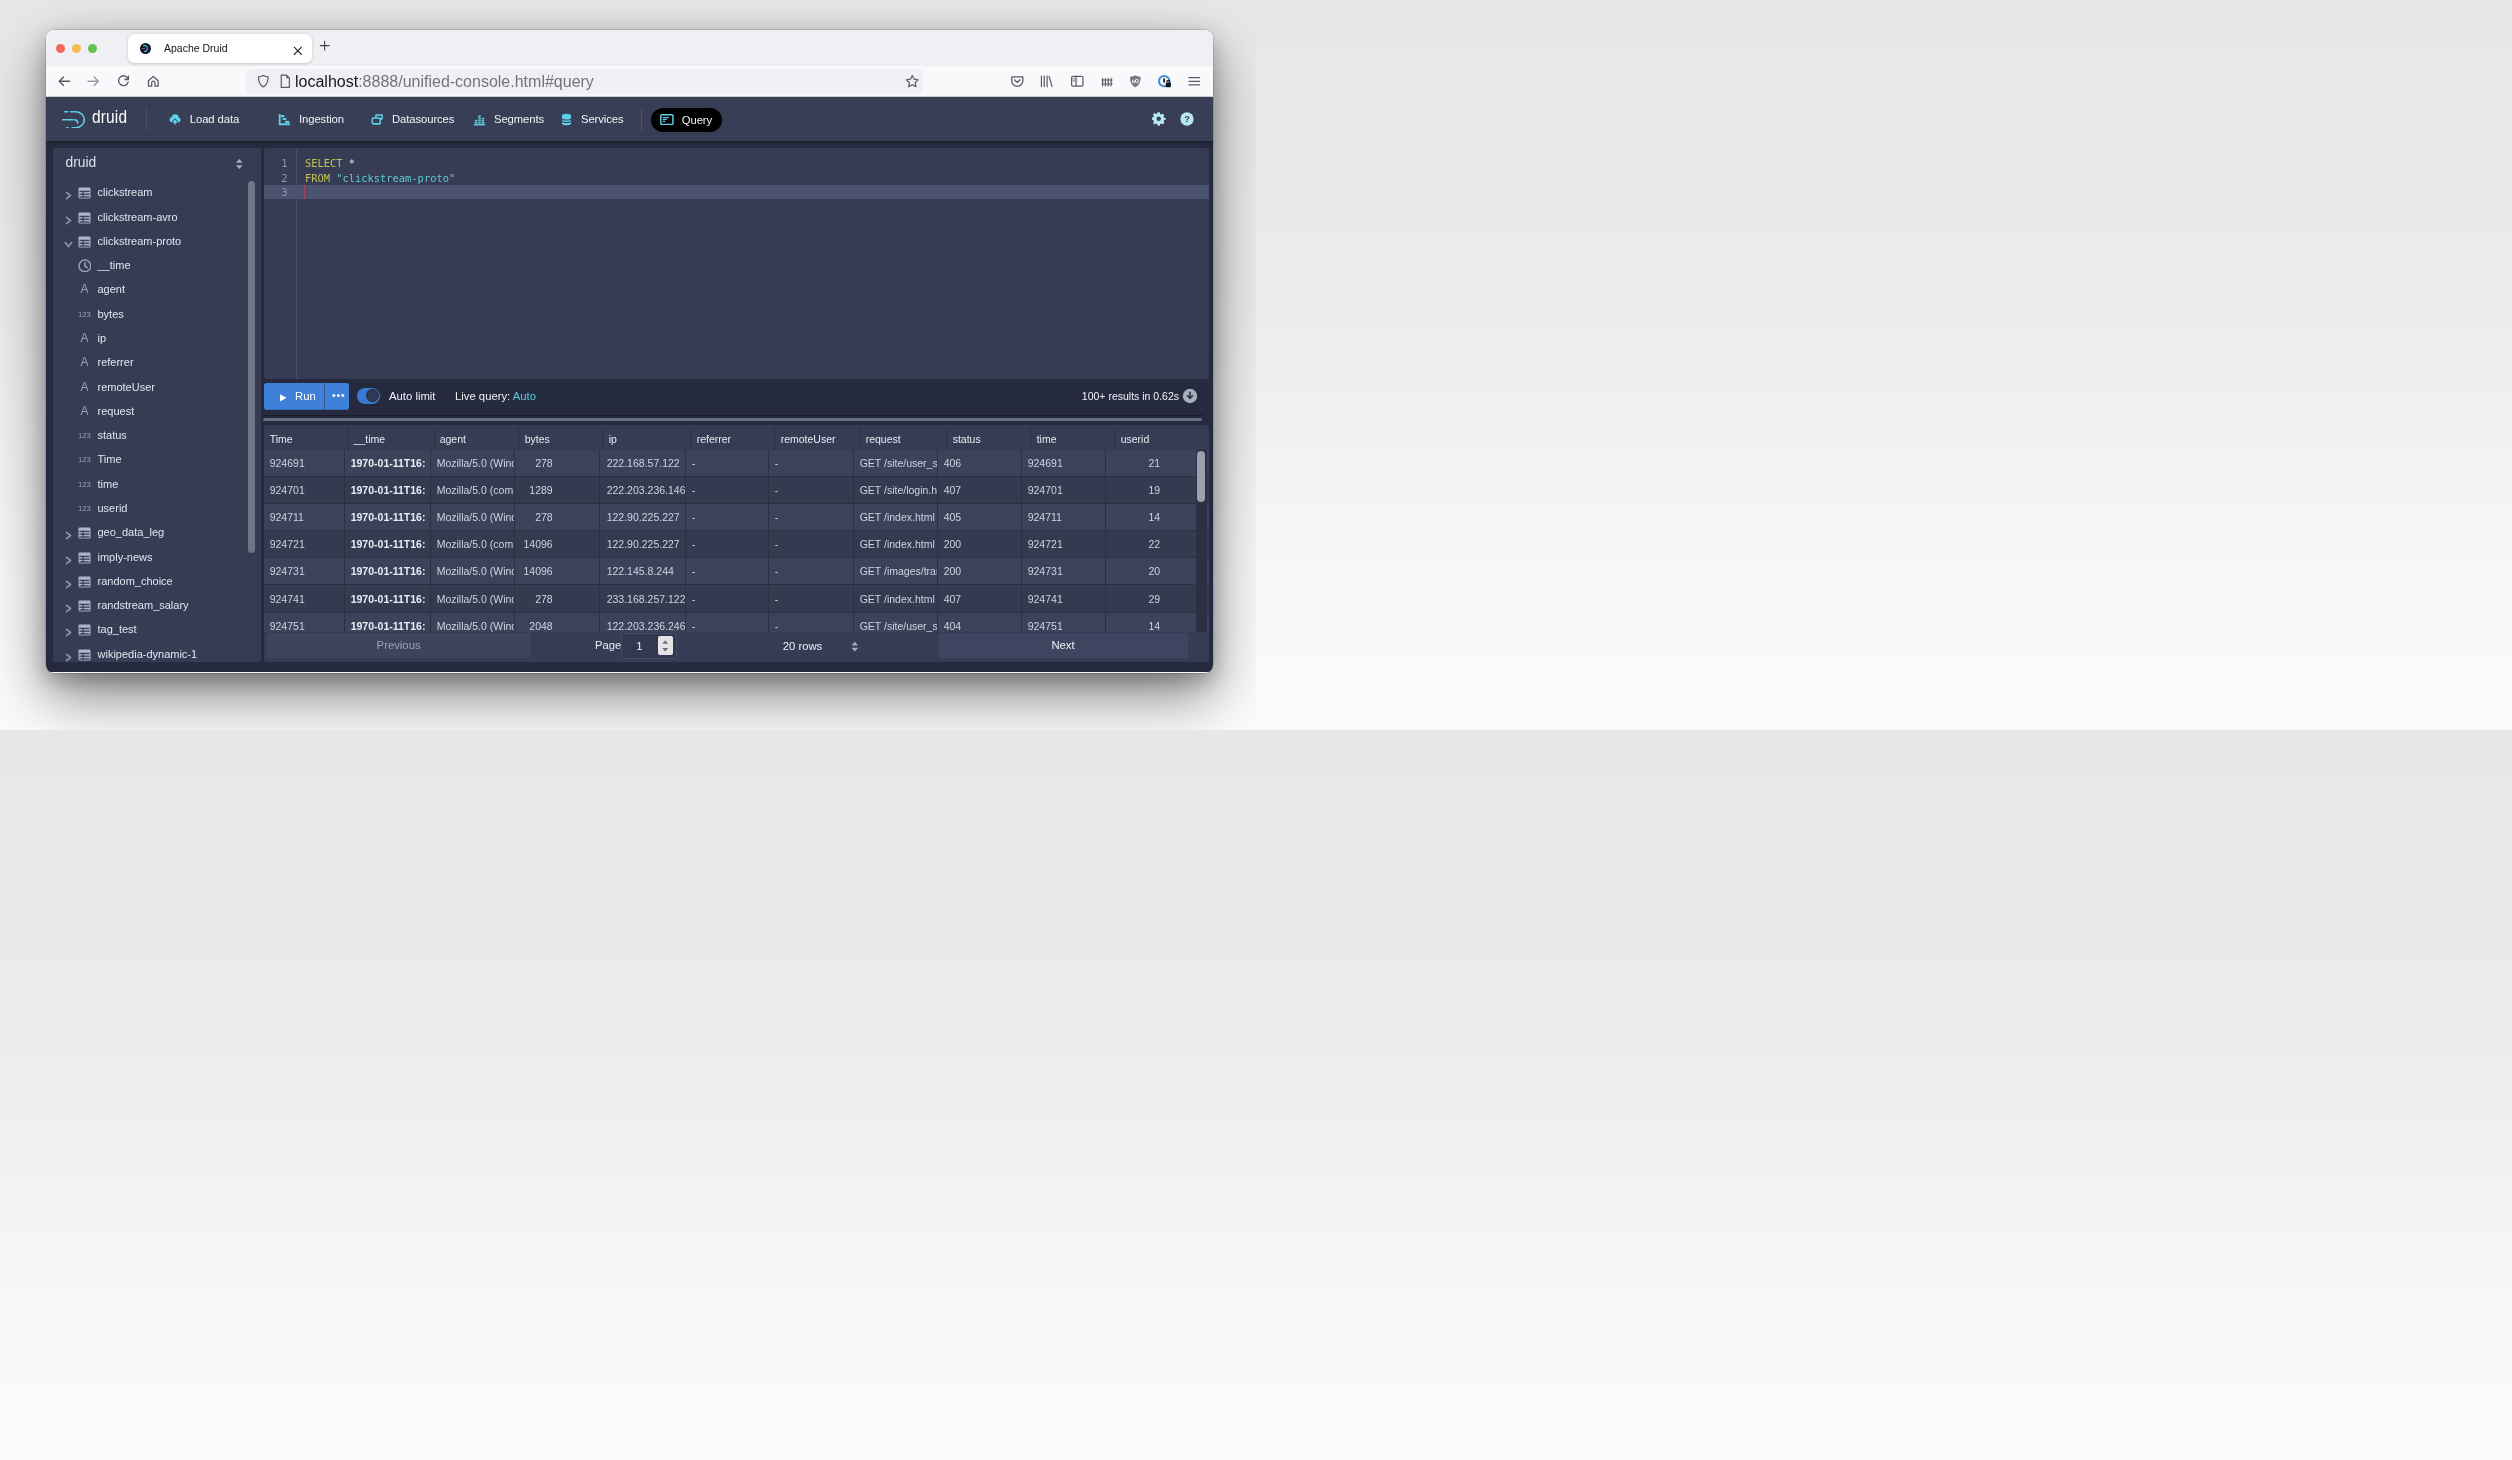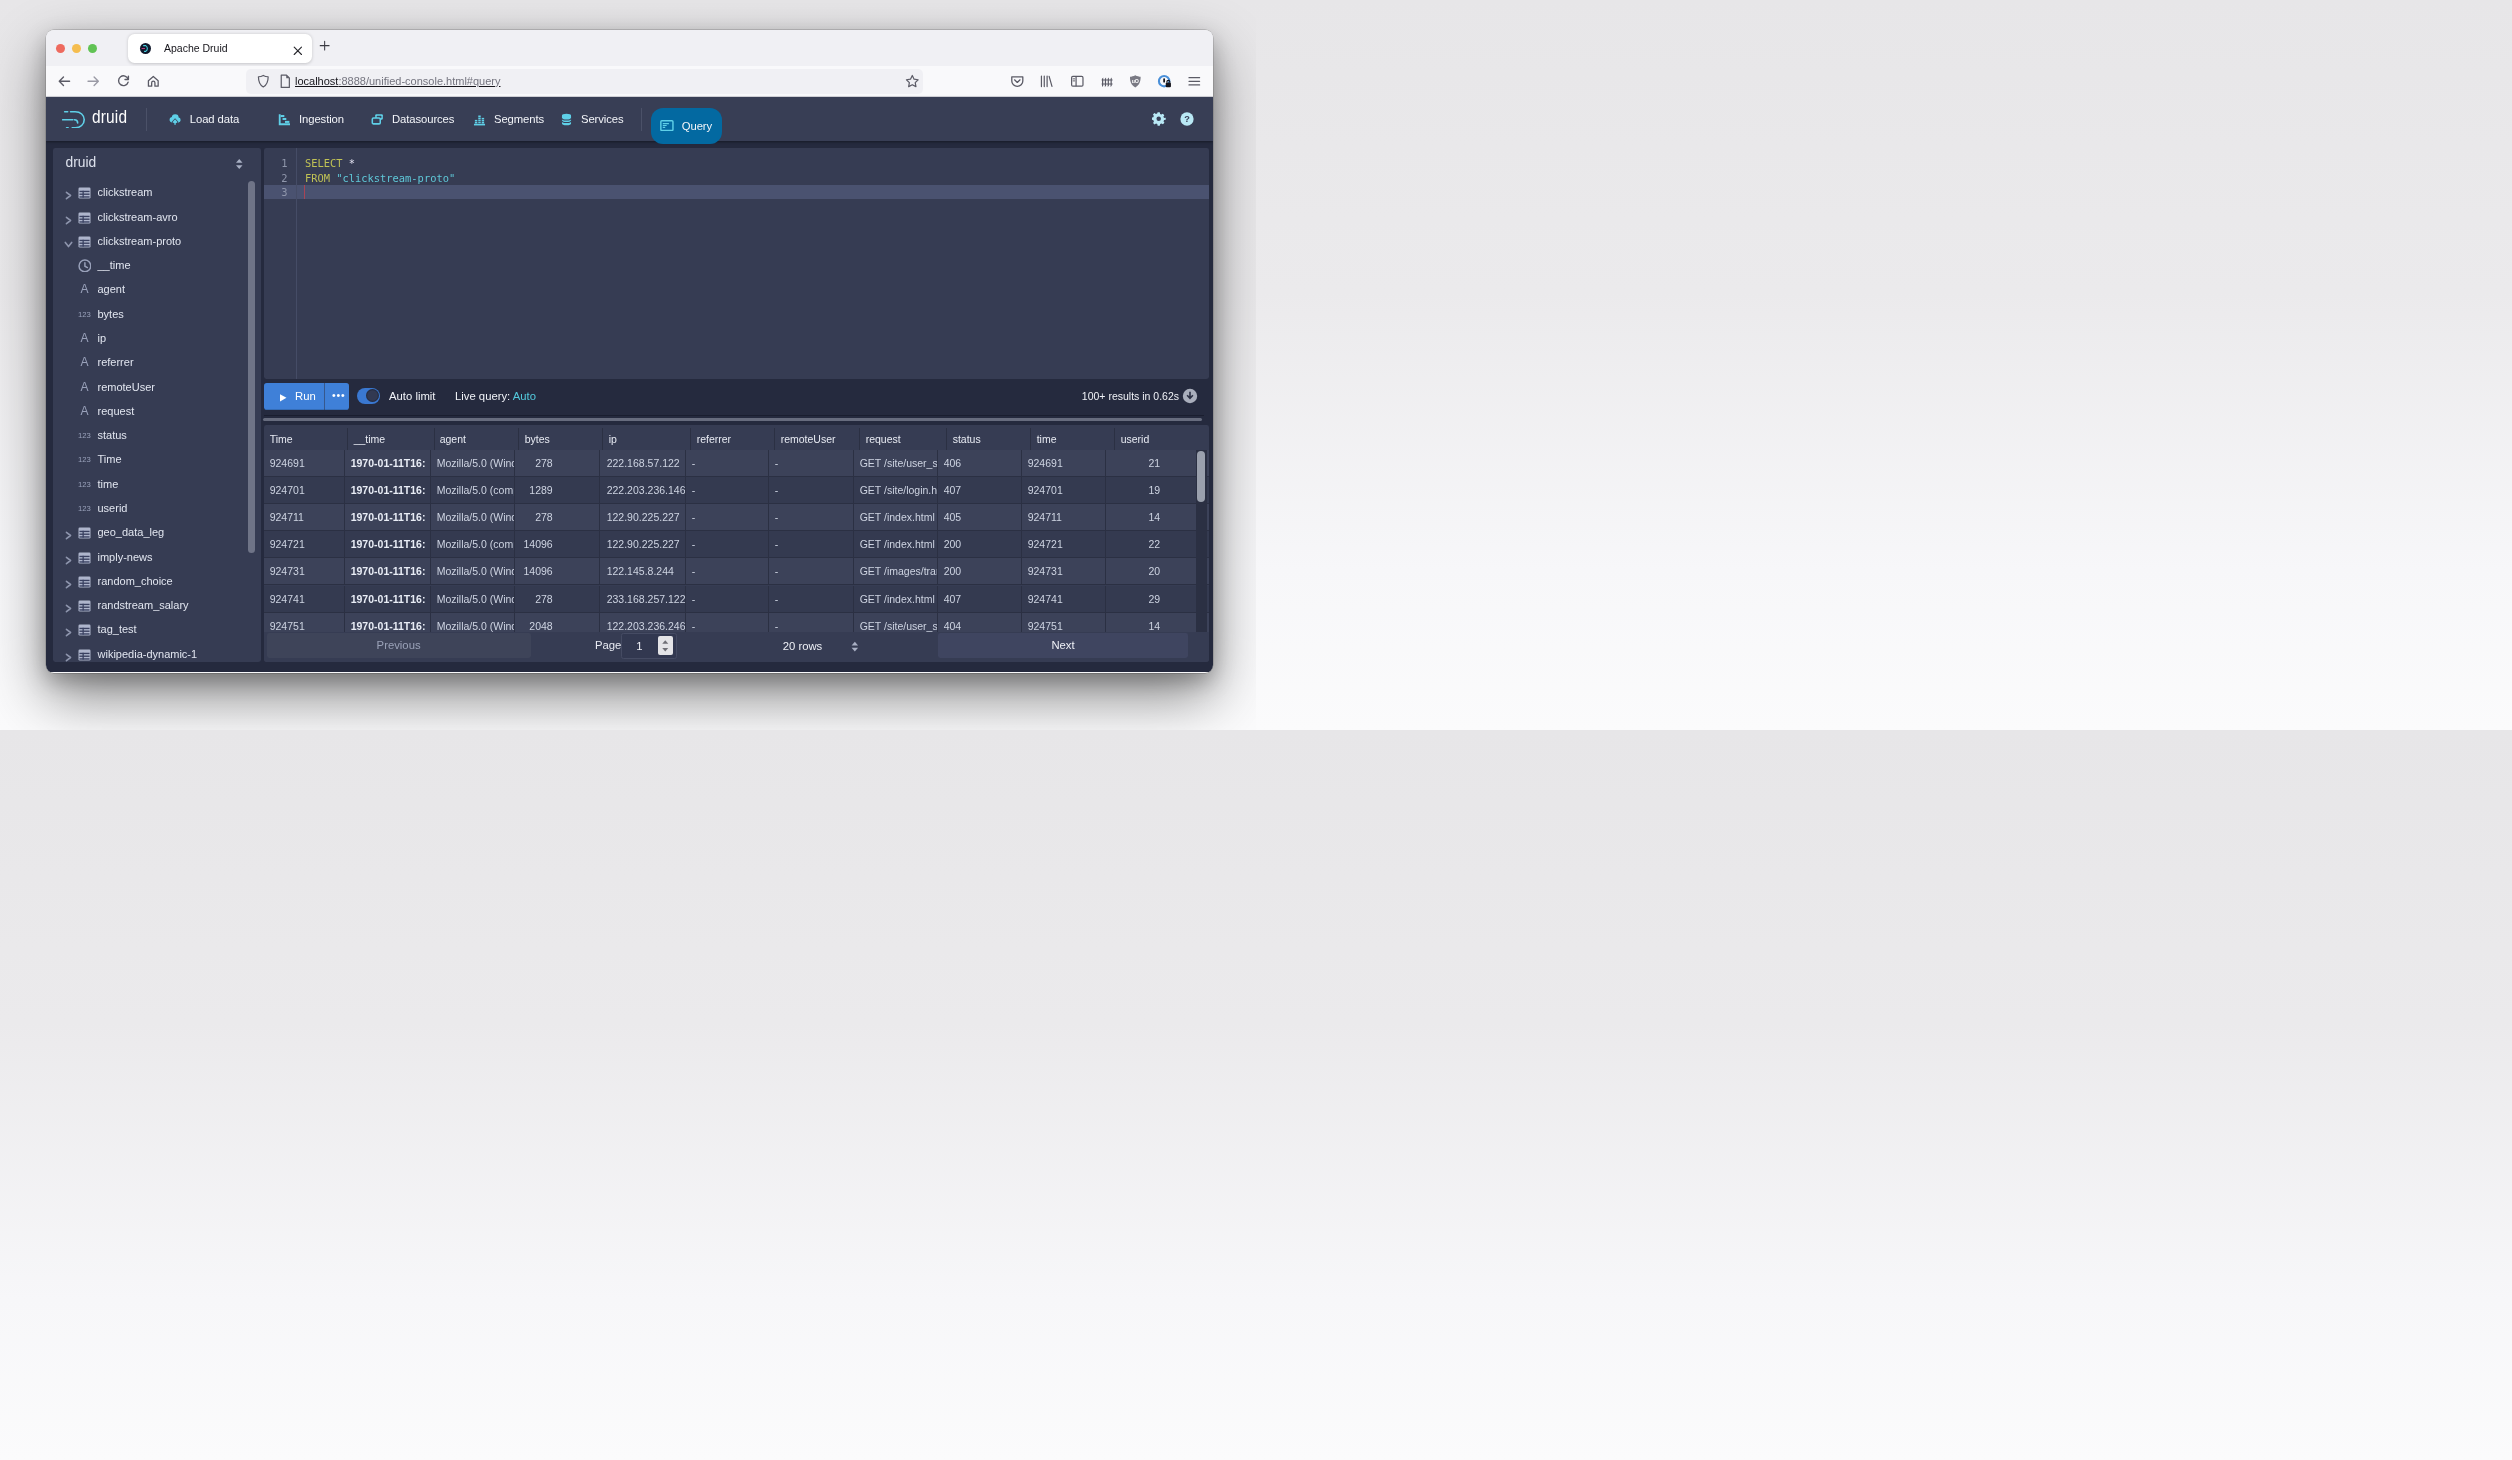--- a/index.html
+++ b/index.html
@@ -12,32 +12,32 @@
   .tab { position:absolute; left:82px; top:4px; width:184px; height:29px; background:#fff; border-radius:6.5px; box-shadow:0 0.8px 3.2px rgba(0,0,0,.18); }
   .tab .favicon { position:absolute; left:11.7px; top:8.5px; width:11.7px; height:11.7px; border-radius:50%; background:#10192c; display:flex; align-items:center; justify-content:center; }
   .tab .title { position:absolute; left:36px; top:0; line-height:29px; font-size:10.5px; color:#15141a; }
   .tab .close { position:absolute; right:9px; top:9.3px; width:9.7px; height:9.7px; }
   .newtab { position:absolute; left:273px; top:9px; width:11.3px; height:11.3px; }
   
   .toolbar { position:absolute; left:0; top:36px; width:100%; height:31px; background:#f9f9fb; border-bottom:0.4px solid #d8d8de; }
   .tbico { position:absolute; top:8px; width:14.6px; height:14.6px; }
   .urlbar { position:absolute; left:200px; top:2.8px; width:677px; height:25px; background:#f0f0f4; border-radius:4.9px; }
   .urlbar .uico { position:absolute; top:5.3px; width:14.6px; height:14.6px; }
-  .urltext { position:absolute; left:49px; top:0; line-height:25px; font-size:11px; color:#15141a; white-space:nowrap;text-decoration:underline; }
+  .urltext { position:absolute; left:49px; top:0; line-height:25px; font-size:16px; color:#15141a; white-space:nowrap; }
   .urltext .rest { color:#73737e; }
   
   .page { position:absolute; left:0; top:67px; width:100%; height:575px; background:#252a3e; }
   .dnav { position:absolute; left:0; top:0; width:100%; height:44px; background:#383e55; box-shadow:0 0.8px 2.4px rgba(0,0,0,.4); }
   .brandlogo { position:absolute; left:16px; top:12px; width:26px; height:19.4px; }
   .brandname { position:absolute; left:46px; top:9px; font-size:18.6px; font-weight:300; color:#fff; letter-spacing:0.2px; transform:scaleX(0.83); transform-origin:0 0; }
   .nsep { position:absolute; top:10.5px; width:0.8px; height:23px; background:#4b5168; }
   .navitem { position:absolute; top:0; height:44px; display:flex; align-items:center; }
   .nico { display:inline-flex; margin-right:8px; }
   .nlabel { font-size:11.3px; color:#f3f5f9; letter-spacing:-0.1px; }
-  .qpill { position:absolute; left:605px; top:10.5px; width:71px; height:36px; background:#0369a1; border-radius:12px; display:flex; align-items:center; }
+  .qpill { position:absolute; left:605px; top:10.5px; width:71px; height:24px; background:#000000; border-radius:12px; display:flex; align-items:center; }
   .qpill .nico { margin:0 0 0 9px; }
   .qpill .nlabel { margin-left:8px; }
   .dnavright { position:absolute; top:15.4px; width:14px; height:14px; }
   
   .panel { position:absolute; background:#363c53; border-radius:2.4px; }
   .sidebar { left:6.5px; top:51px; width:208px; height:514px; overflow:hidden; }
   .sheader { position:absolute; left:13px; top:7.3px; font-size:13.8px; color:#dde1ec; }
   .ssort { position:absolute; left:181px; top:10px; }
   .trow { position:absolute; left:0; width:100%; height:24px; }
   .chev { position:absolute; left:11.3px; top:7.7px; width:9px; height:9px; }

